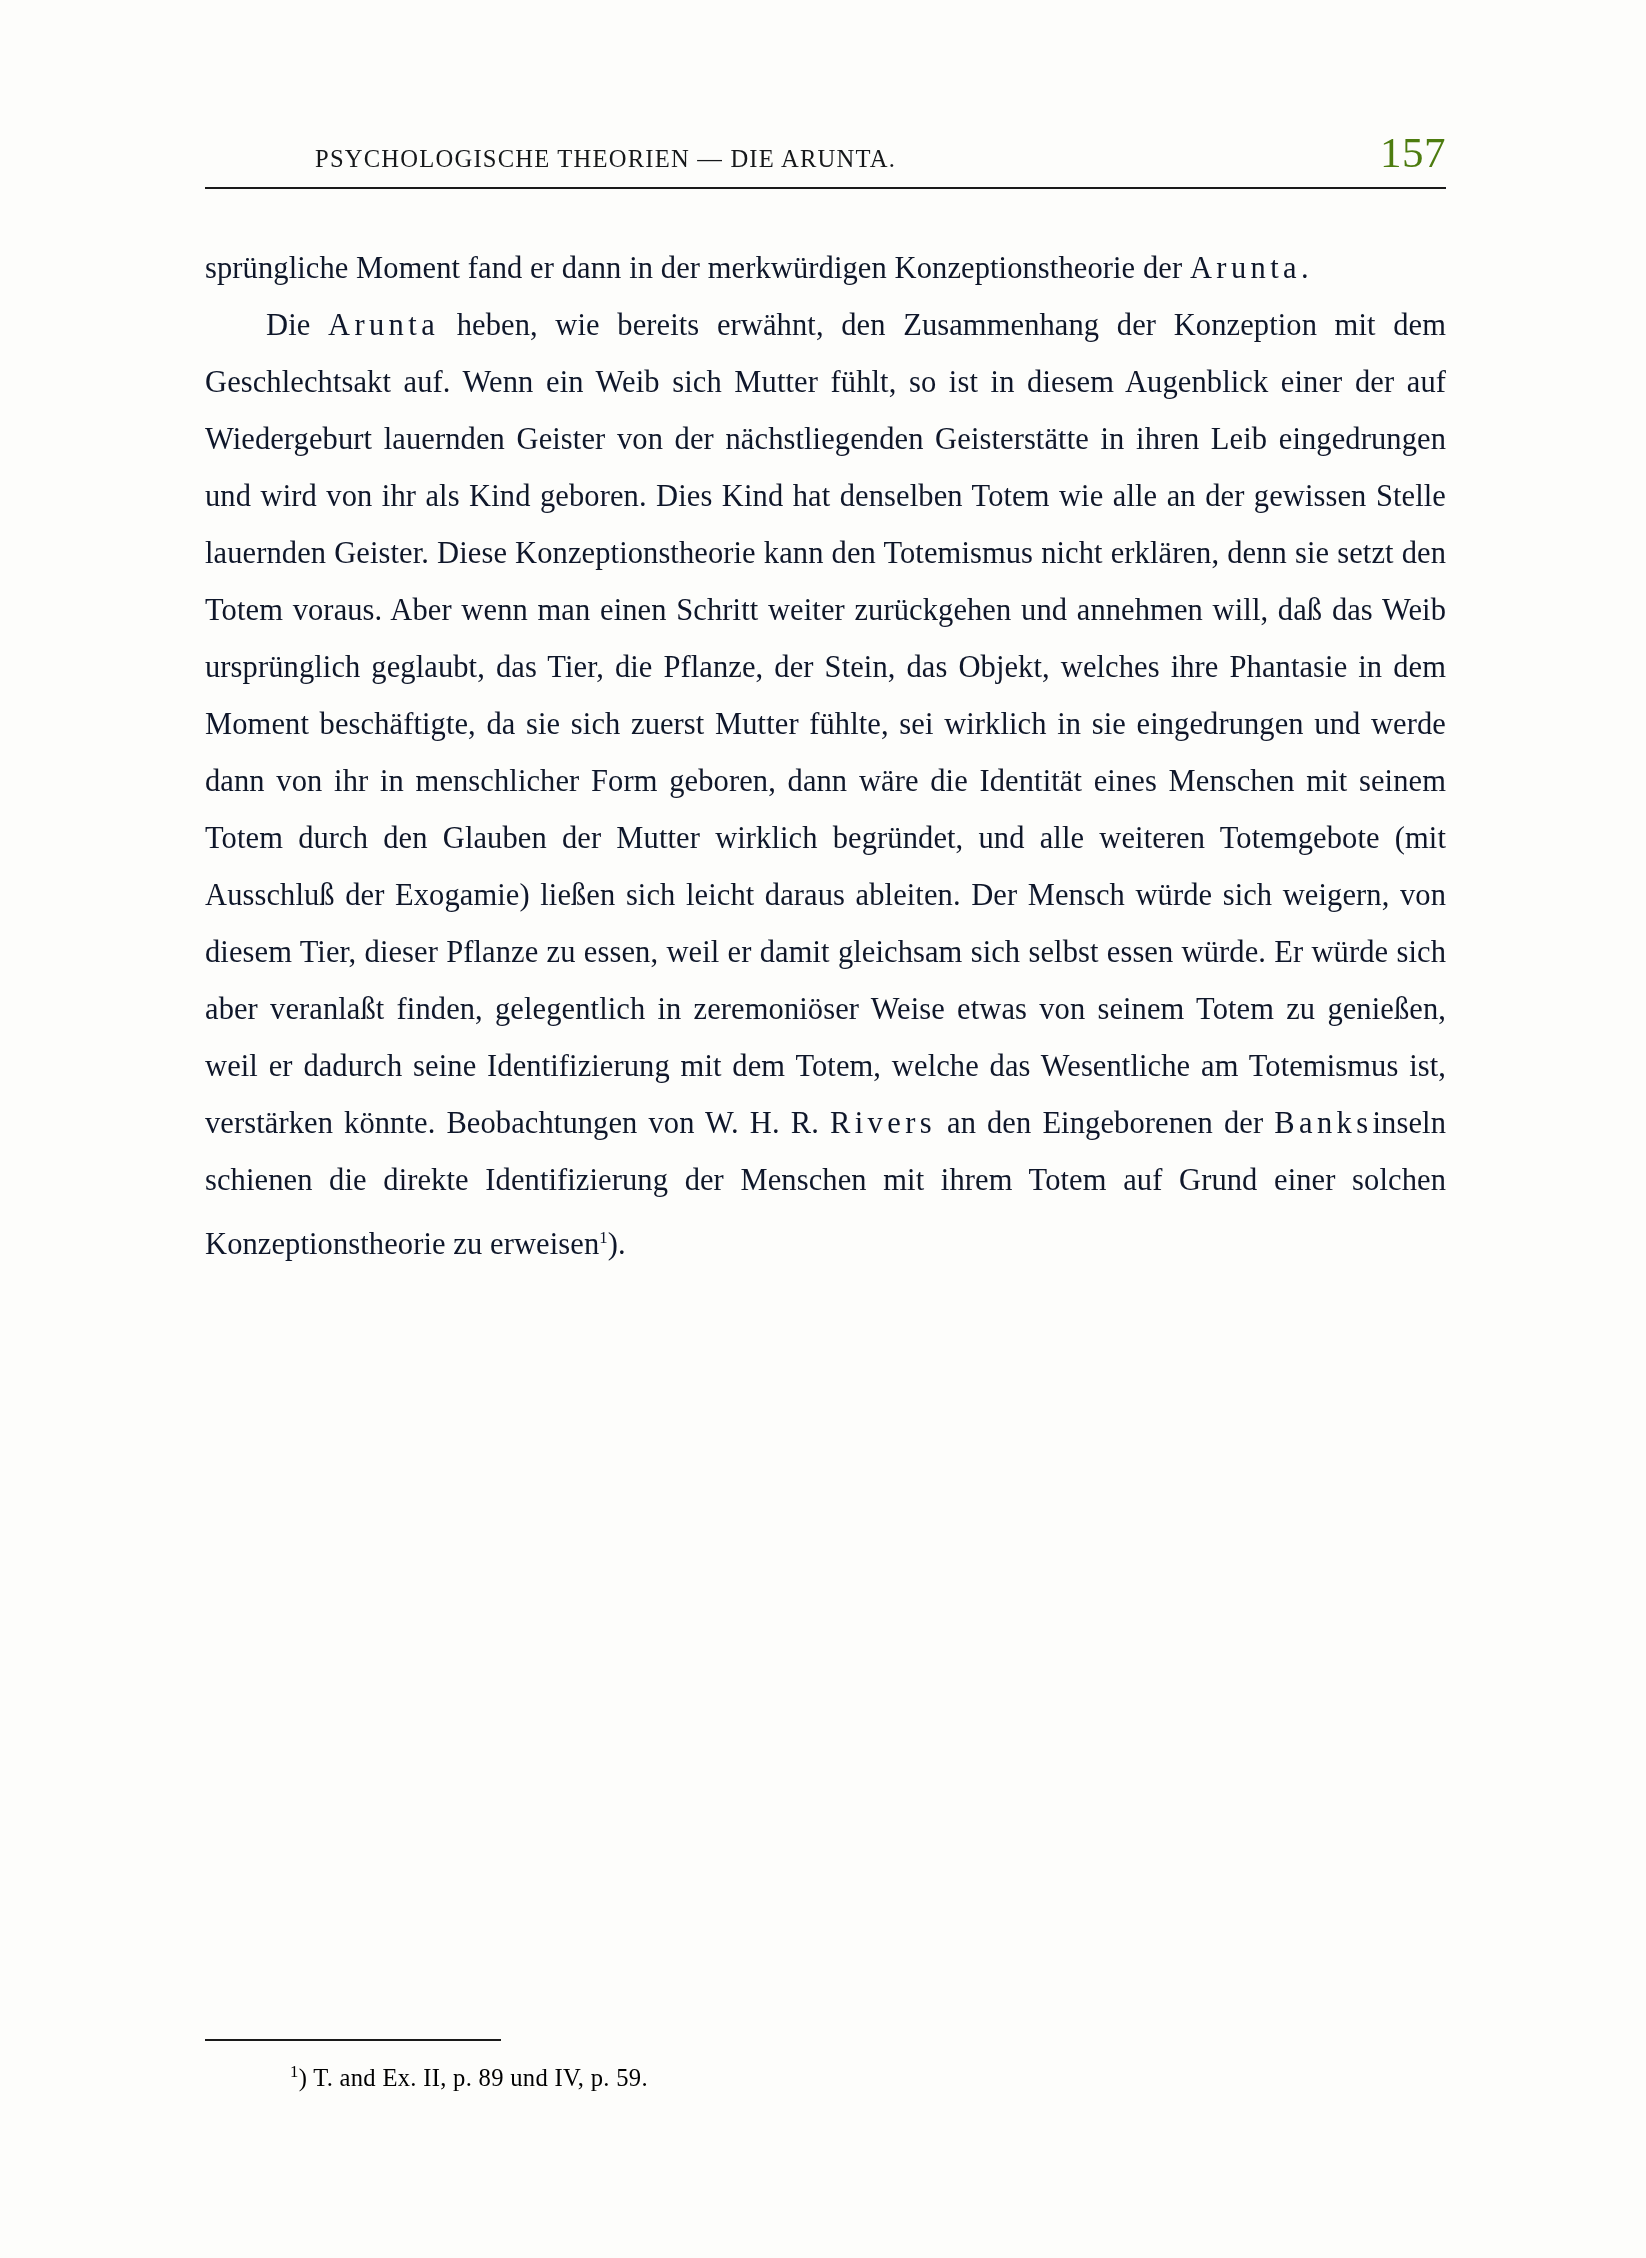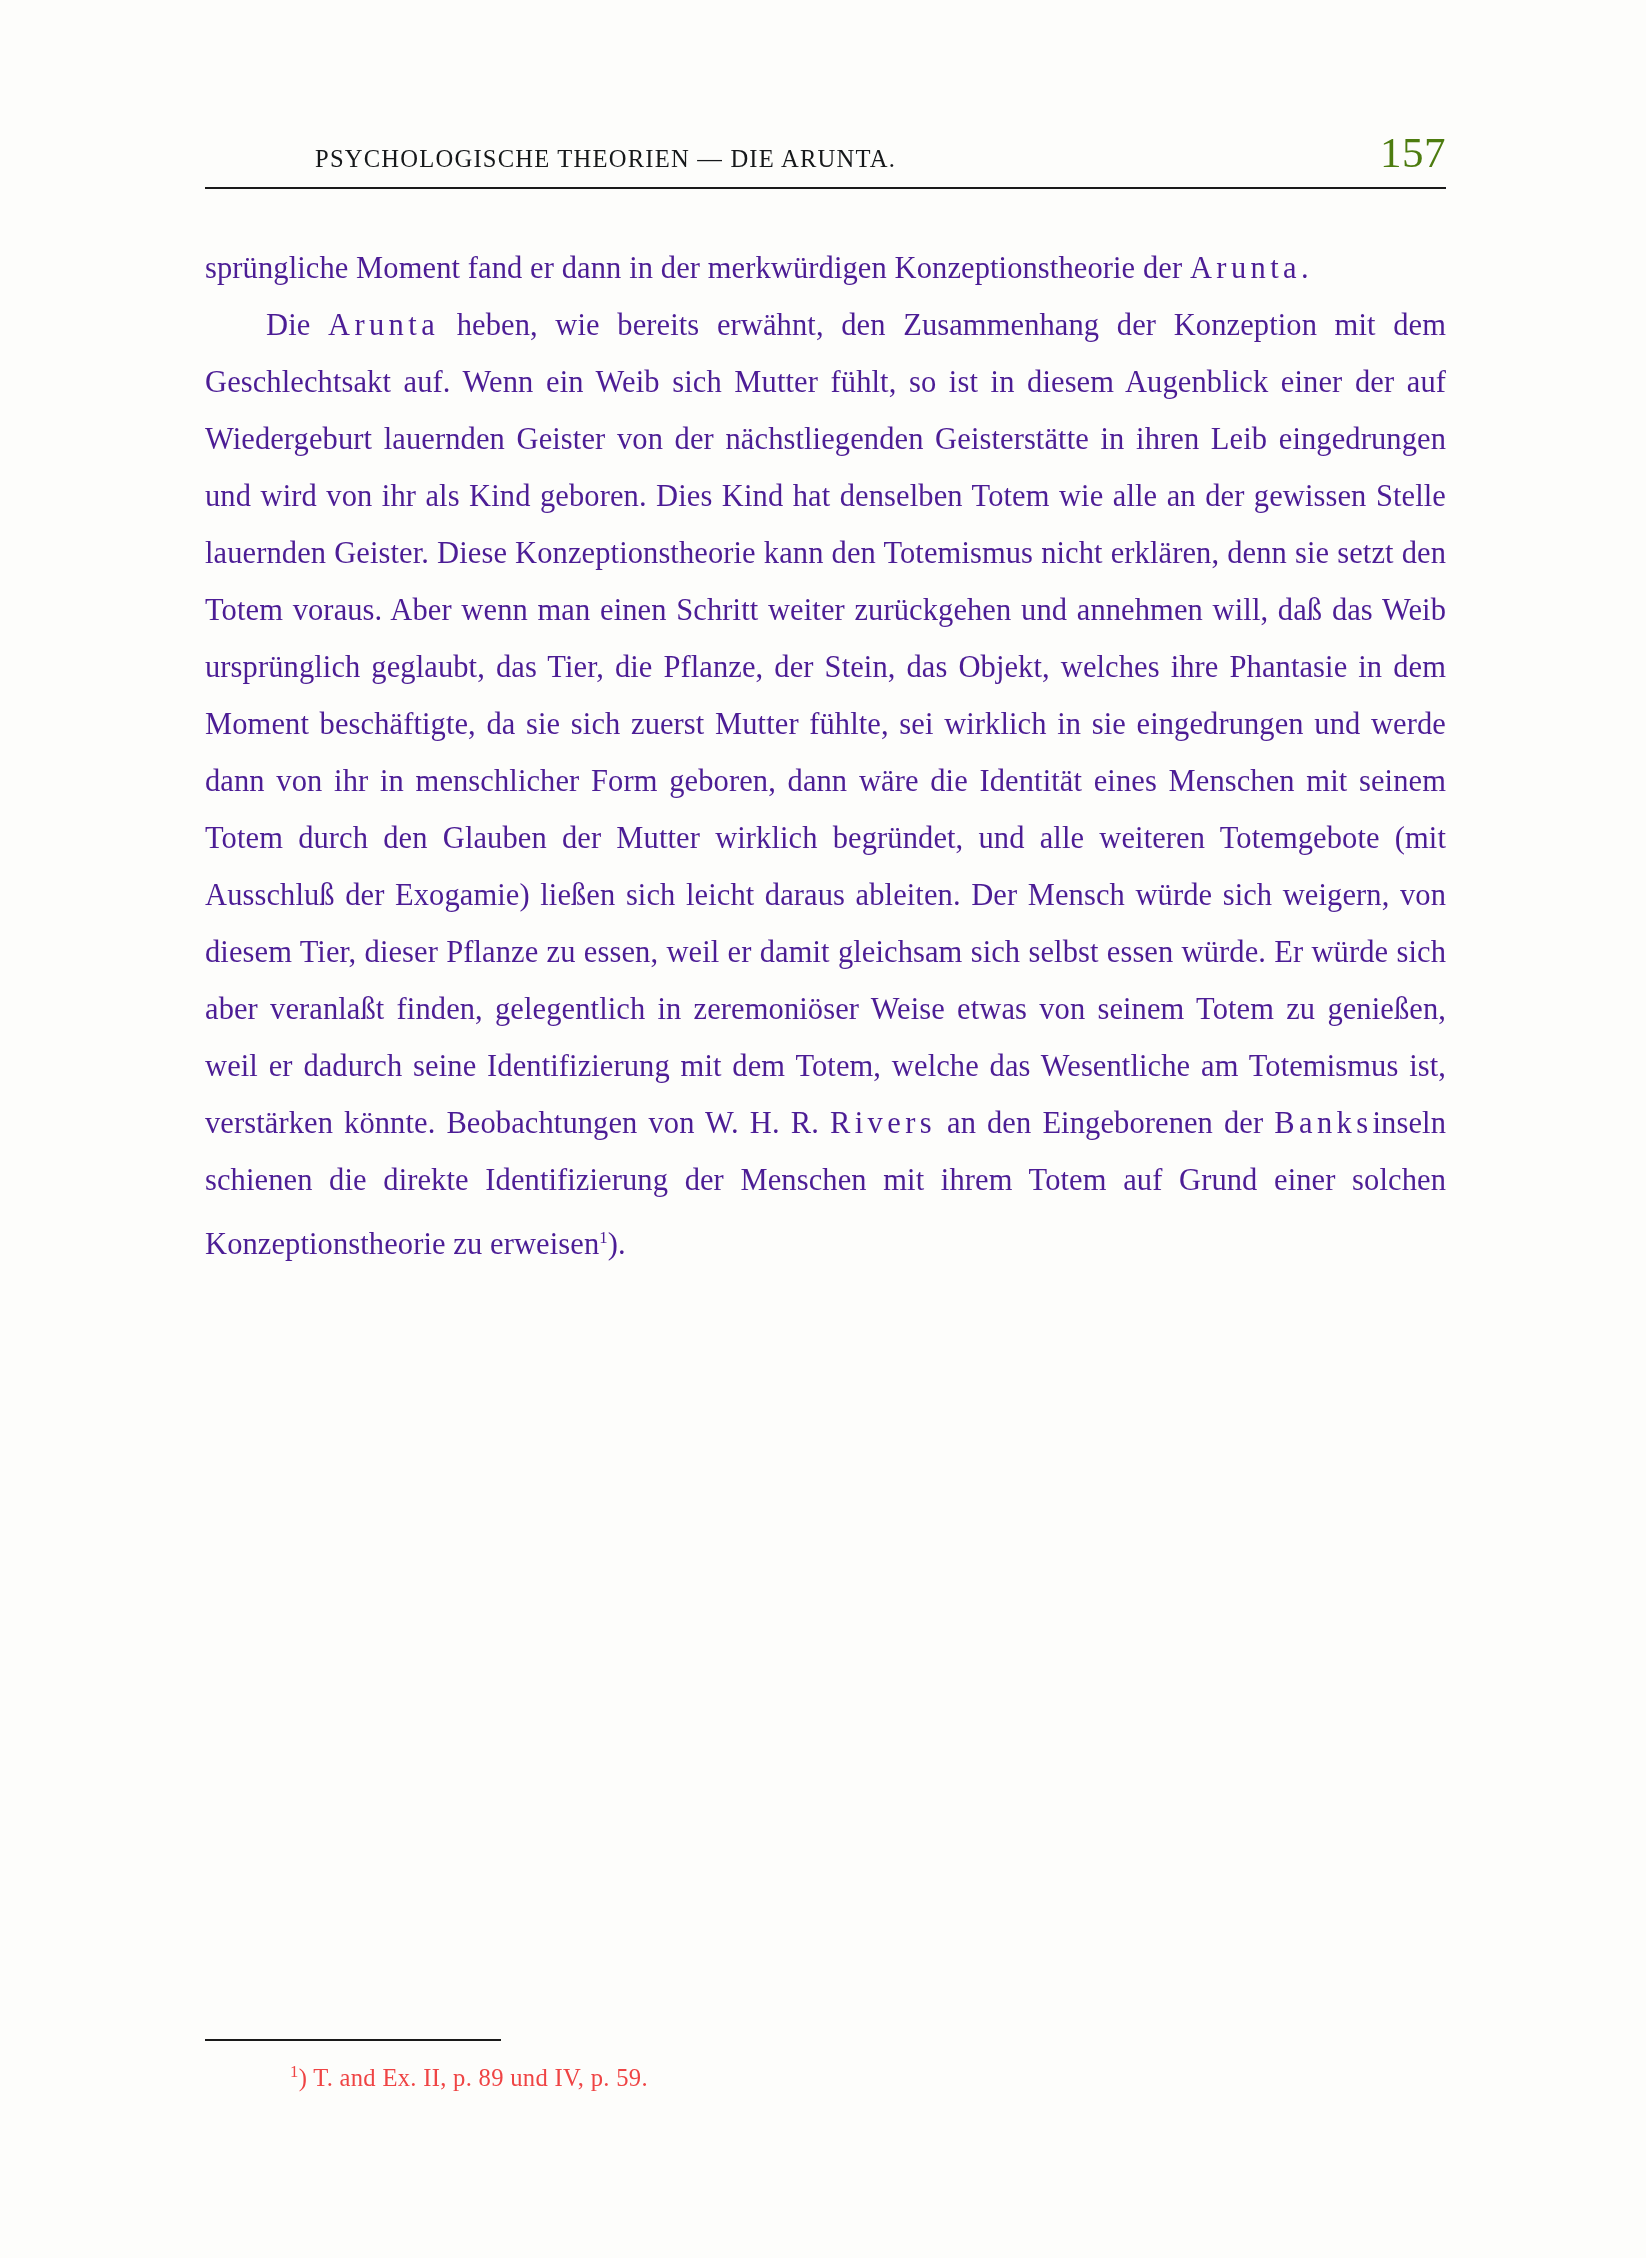--- a/index.html
+++ b/index.html
@@ -54,21 +54,21 @@
     border: 0;
     border-top: 2.6px solid #1a1a1a;
     margin: 0 0 51px 0;
     width: 100%;
   }
   .body-text {
     font-size: 30.5px;
     line-height: 57px;
     text-align: justify;
     text-justify: inter-word;
-    color: #4c1d95;
+    color: #0f172a;
     letter-spacing: 0.1px;
   }
   .body-text p {
     margin: 0;
   }
   .indent {
     text-indent: 61px;
   }
   .spaced {
     letter-spacing: 4.4px;
@@ -81,21 +81,21 @@
   }
   .footnote-rule {
     border: 0;
     border-top: 2.4px solid #1a1a1a;
     width: 296px;
     margin: 0 0 13.8px 0;
   }
   .footnote-text {
     font-size: 24.6px;
     line-height: 33px;
-    color: #ef4444;
+    color: #000000;
     text-indent: 85px;
     letter-spacing: 0.3px;
   }
   .sup {
     font-size: 16.7px;
     vertical-align: super;
   }
 </style>
 </head>
 <body>

